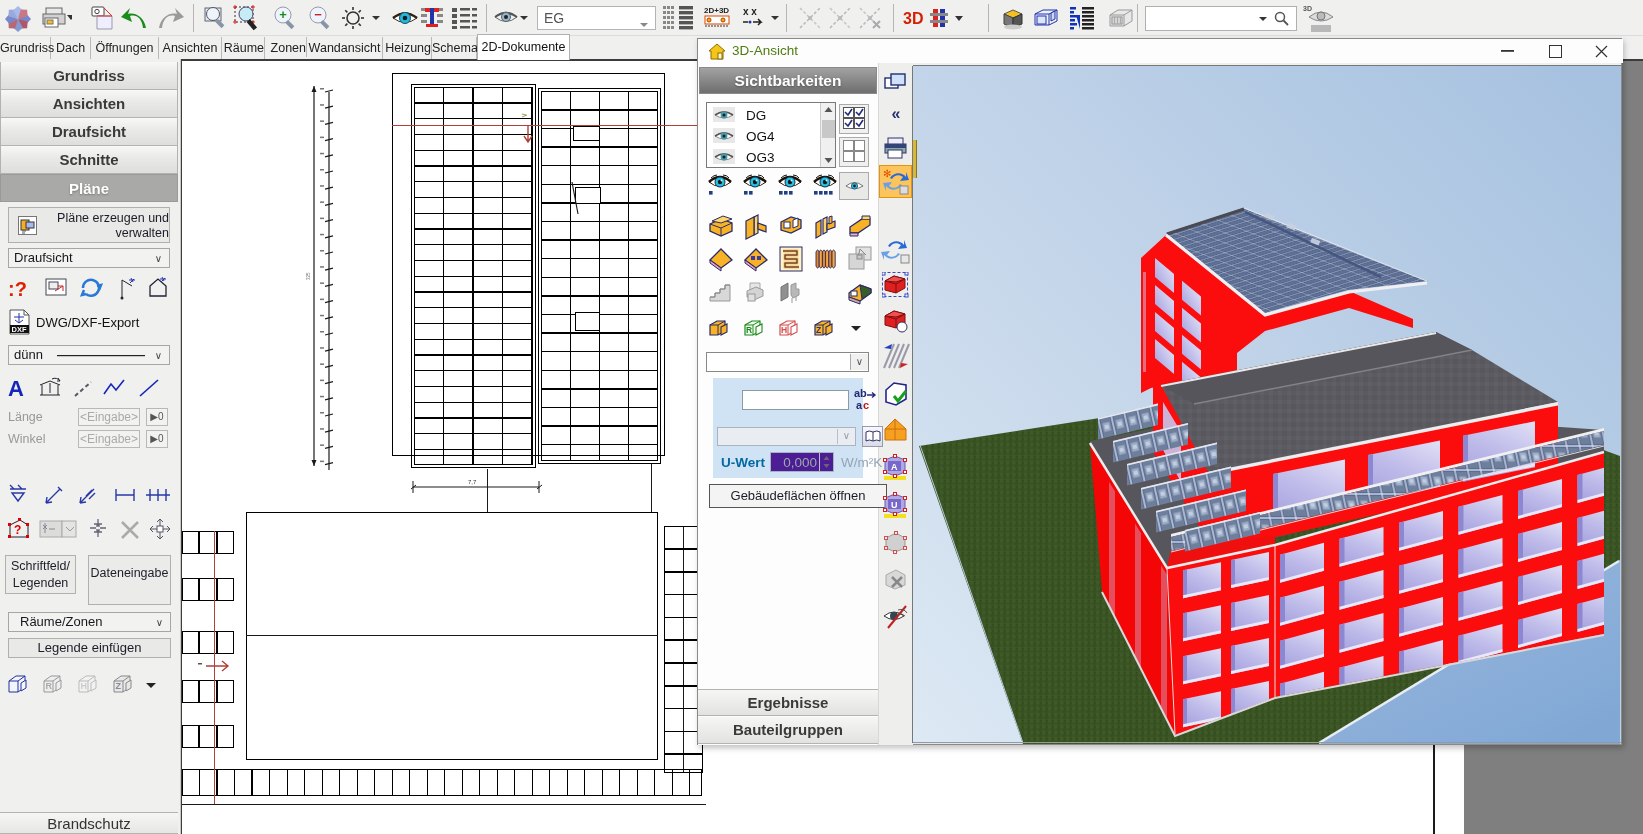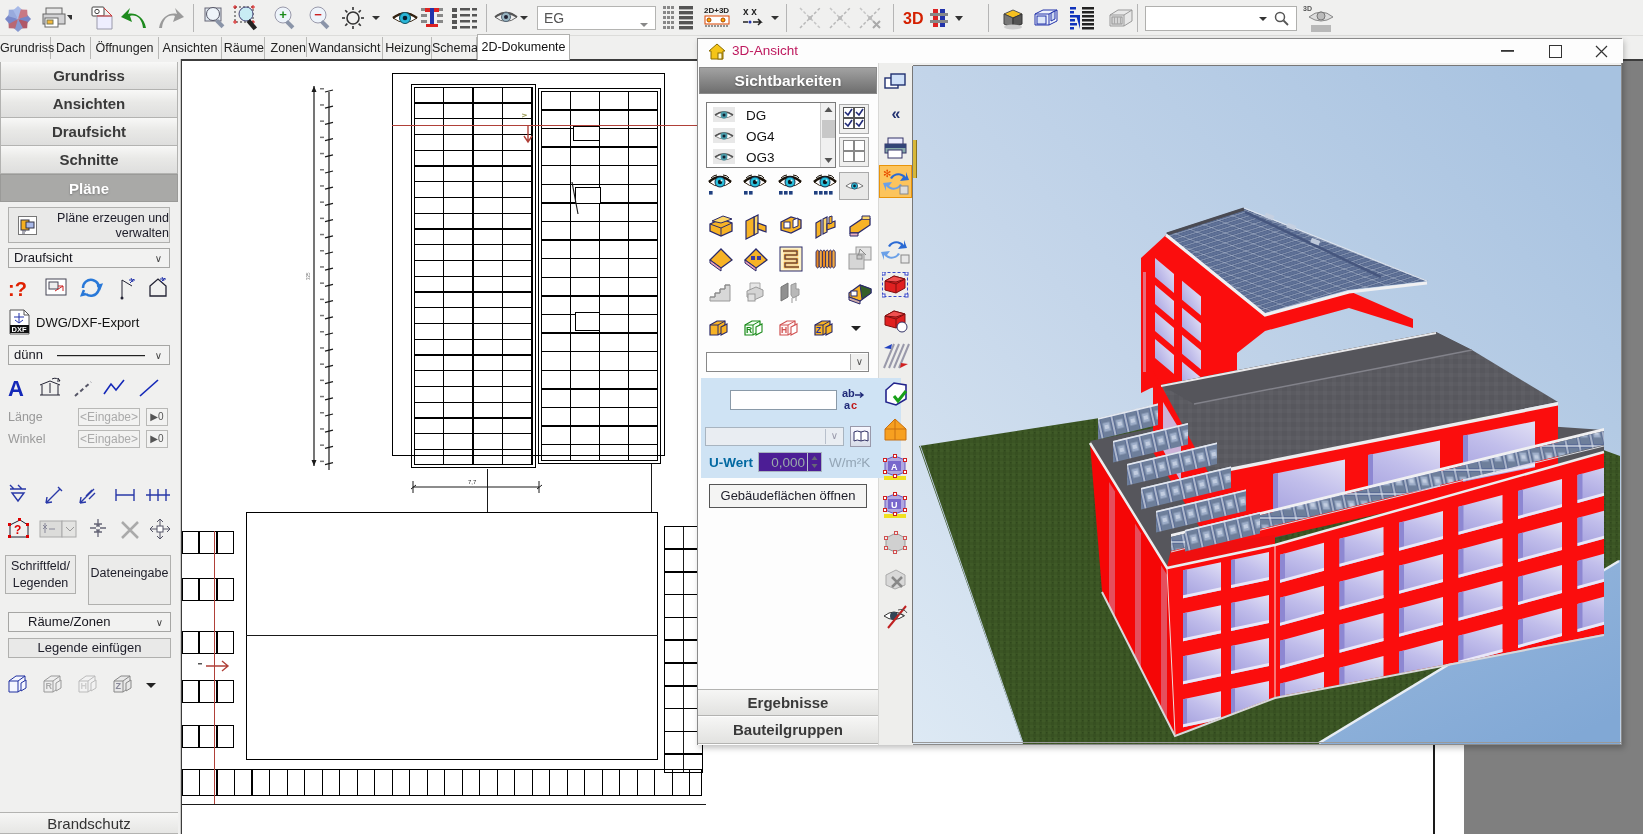--- a/index.html
+++ b/index.html
@@ -363,21 +363,21 @@
       <g transform="translate(112,3)">
         <path d="M2 2 L18 18 M18 2 L2 18" stroke="#aaa" stroke-width="2.5"></path>
       </g>
       <g transform="translate(142,2)" stroke="#556" fill="none">
         <path d="M10 0 v20 M0 10 h20 M10 0 l-3 3 m3 -3 l3 3 M10 20 l-3 -3 m3 3 l3 -3 M0 10 l3 -3 m-3 3 l3 3 M20 10 l-3 -3 m0 6 l3 -3"></path>
         <rect x="7" y="7" width="6" height="6" fill="#fff" stroke="#556"></rect>
       </g>
     </svg>
     <div style="position:absolute;left:5px;top:496px;width:71px;height:39px;background:#ebebea;border:1px solid #b0b0ae;font-size:12.5px;color:#1c1c28;text-align:center;line-height:17px;padding-top:2px">Schriftfeld/<br>Legenden</div>
     <div style="position:absolute;left:88px;top:496px;width:83px;height:50px;background:#ebebea;border:1px solid #b0b0ae;font-size:12.5px;color:#1c1c28;text-align:center;line-height:35px">Dateneingabe</div>
-    <div class="dd" style="left:8px;top:553px;width:163px;height:20px;line-height:18px"><span style="margin-left:19px">Räume/Zonen</span><span class="ddarr">∨</span></div>
+    <div class="dd" style="left:8px;top:553px;width:163px;height:20px;line-height:18px"><span style="margin-left:11px">Räume/Zonen</span><span class="ddarr">∨</span></div>
     <div style="position:absolute;left:8px;top:579px;width:163px;height:20px;background:#e9e9e8;border:1px solid #b0b0ae;font-size:13px;color:#1c1c28;text-align:center;line-height:18px">Legende einfügen</div>
     <svg class="ab" style="left:8px;top:614px" width="170" height="24" viewBox="0 0 170 24">
       <g transform="translate(0,0)">
         <path d="M1 8 L8 3 L17 3 L17 14 L10 19 L1 19 Z" fill="#f4f6ff" stroke="#2030a0"></path>
         <path d="M1 8 L10 8 L10 19 M10 8 L17 3" fill="none" stroke="#2030a0"></path>
         <path d="M13 10 l5 -3 l0 8 l-5 3 z" fill="#f4f6ff" stroke="#2030a0"></path>
       </g>
       <g transform="translate(35,0)">
         <path d="M1 8 L8 3 L17 3 L17 14 L10 19 L1 19 Z" fill="#eee" stroke="#999"></path>
         <path d="M1 8 L10 8 L10 19 M10 8 L17 3" fill="none" stroke="#999"></path>
@@ -508,21 +508,21 @@
     <div style="position:absolute;left:1px;top:709px;width:520px;height:27px;border:1.3px solid #000;background:repeating-linear-gradient(90deg,transparent 0 16.0px,#000 16.0px 17.5px)"></div>
     <div style="position:absolute;left:1px;top:744px;width:524px;height:1.2px;background:#1a1a1a"></div>
     <div style="position:absolute;left:1252px;top:684px;width:1.5px;height:90px;background:#1a1a1a"></div>
   </div>
 <div style="position:absolute;left:697px;top:38px;width:925px;height:707px;background:#f0f0ef;border:1px solid #8a8a8a;box-shadow:2px 3px 6px rgba(0,0,0,0.25);z-index:5">
     <div style="position:absolute;left:0px;top:0px;width:925px;height:24px;background:#fdfdfd">
       <svg class="ab" style="left:10px;top:4px" width="18" height="17" viewBox="0 0 18 17">
         <path d="M9 1 L17 8 L15 8 L15 16 L3 16 L3 8 L1 8 Z" fill="#f5c518" stroke="#8a6d00"></path>
         <rect x="10" y="10" width="4" height="6" fill="#fff8d0" stroke="#8a6d00"></rect>
       </svg>
-      <div style="position:absolute;left:34px;top:4px;width:120px;height:16px;font-size:13.5px;color:#be185d">3D-Ansicht</div>
+      <div style="position:absolute;left:34px;top:4px;width:120px;height:16px;font-size:13.5px;color:#4d7c0f">3D-Ansicht</div>
       <svg class="ab" style="left:799px;top:10px" width="22" height="5" viewBox="0 0 22 5">
         <rect x="4" y="1" width="13" height="1.8" fill="#333"></rect>
       </svg>
       <svg class="ab" style="left:847px;top:6px" width="22" height="13" viewBox="0 0 22 13">
         <rect x="4.5" y="0.5" width="12" height="12" fill="none" stroke="#333"></rect>
       </svg>
       <svg class="ab" style="left:893px;top:6px" width="22" height="13" viewBox="0 0 22 13">
         <path d="M5 1 L16 12 M16 1 L5 12" stroke="#333" stroke-width="1.2"></path>
       </svg>
     </div>
@@ -731,21 +731,21 @@
         <text x="2" y="15" font-size="8.5" font-weight="bold" fill="#2233aa">Z</text>
         <path d="M12 9 l6 -3 l0 8 l-6 3 z" fill="#f7b325" stroke="#2a2a6a" stroke-width="1.1"></path>
       </g>
       <g transform="translate(153,261)">
         <path d="M0 2 l5 5 l5 -5 z" fill="#222"></path>
       </g>
     </svg>
     <div style="position:absolute;left:8px;top:313px;width:163px;height:20px;background:#fff;border:1px solid #888">
       <div style="position:absolute;left:143px;top:1px;width:18px;height:16px;background:#f0f0ef;border-left:1px solid #aaa;font-size:10px;color:#555;text-align:center;line-height:15px">∨</div>
     </div>
-    <div style="position:absolute;left:3px;top:339px;width:200px;height:100px;background:#cfe3f4">
+    <div style="position:absolute;left:15px;top:339px;width:150px;height:100px;background:#cfe3f4">
       <div style="position:absolute;left:29px;top:12px;width:107px;height:20px;background:#fff;border:1px solid #8a9aa8"></div>
       <svg class="ab" style="left:141px;top:9px" width="24" height="26" viewBox="0 0 24 26">
         <text x="0" y="10" font-size="11" font-weight="bold" fill="#202a78">ab</text>
         <path d="M13 8 h8 m-3 -2.5 l3 2.5 l-3 2.5" stroke="#202a78" fill="none" stroke-width="1.4"></path>
         <text x="2" y="22" font-size="11" font-weight="bold" fill="#202a78">a</text>
         <text x="9" y="22" font-size="11" font-weight="bold" fill="#c01818">c</text>
       </svg>
       <div style="position:absolute;left:4px;top:49px;width:139px;height:19px;background:#e9edf2;border:1px solid #a8b4c0">
         <div style="position:absolute;left:119px;top:1px;width:18px;height:15px;border-left:1px solid #b8c0cc;font-size:10px;color:#99a;text-align:center;line-height:14px">∨</div>
       </div>
@@ -758,21 +758,21 @@
       <div style="position:absolute;left:8px;top:77px;width:60px;height:16px;font-size:13.5px;font-weight:bold;color:#0369a1">U-Wert</div>
       <div style="position:absolute;left:57px;top:74px;width:64px;height:20px;background:#4c1d95;border:1px solid #a8b4c0">
         <div style="position:absolute;left:2px;top:2px;width:44px;height:15px;font-size:13.5px;color:#9aa;text-align:right">0,000</div>
         <div style="position:absolute;left:48px;top:0px;width:15px;height:18px;border-left:1px solid #b8c0cc"><svg width="13" height="18">
             <path d="M6.5 3 l3 4 h-6 z" fill="#667"></path>
             <path d="M6.5 15 l3 -4 h-6 z" fill="#667"></path>
           </svg></div>
       </div>
       <div style="position:absolute;left:128px;top:77px;width:45px;height:16px;font-size:13.5px;color:#93a5b5">W/m²K</div>
     </div>
-    <div style="position:absolute;left:11px;top:445px;width:158px;height:24px;background:#f4f4f3;border:1px solid #555;font-size:13px;color:#1c1c28;text-align:center;line-height:22px">Gebäudeflächen öffnen</div>
+    <div style="position:absolute;left:11px;top:445px;width:178px;height:24px;background:#f4f4f3;border:1px solid #555;font-size:13px;color:#1c1c28;text-align:center;line-height:22px">Gebäudeflächen öffnen</div>
     <div style="position:absolute;left:0px;top:650px;width:180px;height:27px;border-top:1px solid #b3b3b1;border-bottom:1px solid #b3b3b1;background:linear-gradient(#f6f6f5,#e2e2e0);font-weight:bold;font-size:15px;color:#3a3a3a;text-align:center;line-height:26px">Ergebnisse</div>
     <div style="position:absolute;left:0px;top:678px;width:180px;height:27px;border-bottom:1px solid #b3b3b1;background:linear-gradient(#f6f6f5,#e2e2e0);font-weight:bold;font-size:15px;color:#3a3a3a;text-align:center;line-height:26px">Bauteilgruppen</div>
     <svg class="ab" style="left:185px;top:34px" width="26" height="20" viewBox="0 0 26 20">
       <rect x="2" y="5" width="13" height="10" fill="#fff" stroke="#203070" stroke-width="1.4"></rect>
       <rect x="8" y="1" width="14" height="11" fill="#cfe0f8" stroke="#203070" stroke-width="1.4"></rect>
     </svg>
     <div style="position:absolute;left:185px;top:67px;width:26px;height:18px;font-size:16px;font-weight:bold;color:#203070;text-align:center;line-height:16px">«</div>
     <svg class="ab" style="left:185px;top:98px" width="26" height="22" viewBox="0 0 26 22">
       <rect x="5" y="1" width="15" height="7" fill="#eef" stroke="#336"></rect>
       <rect x="2" y="7" width="21" height="9" fill="#8aa" stroke="#336"></rect>

